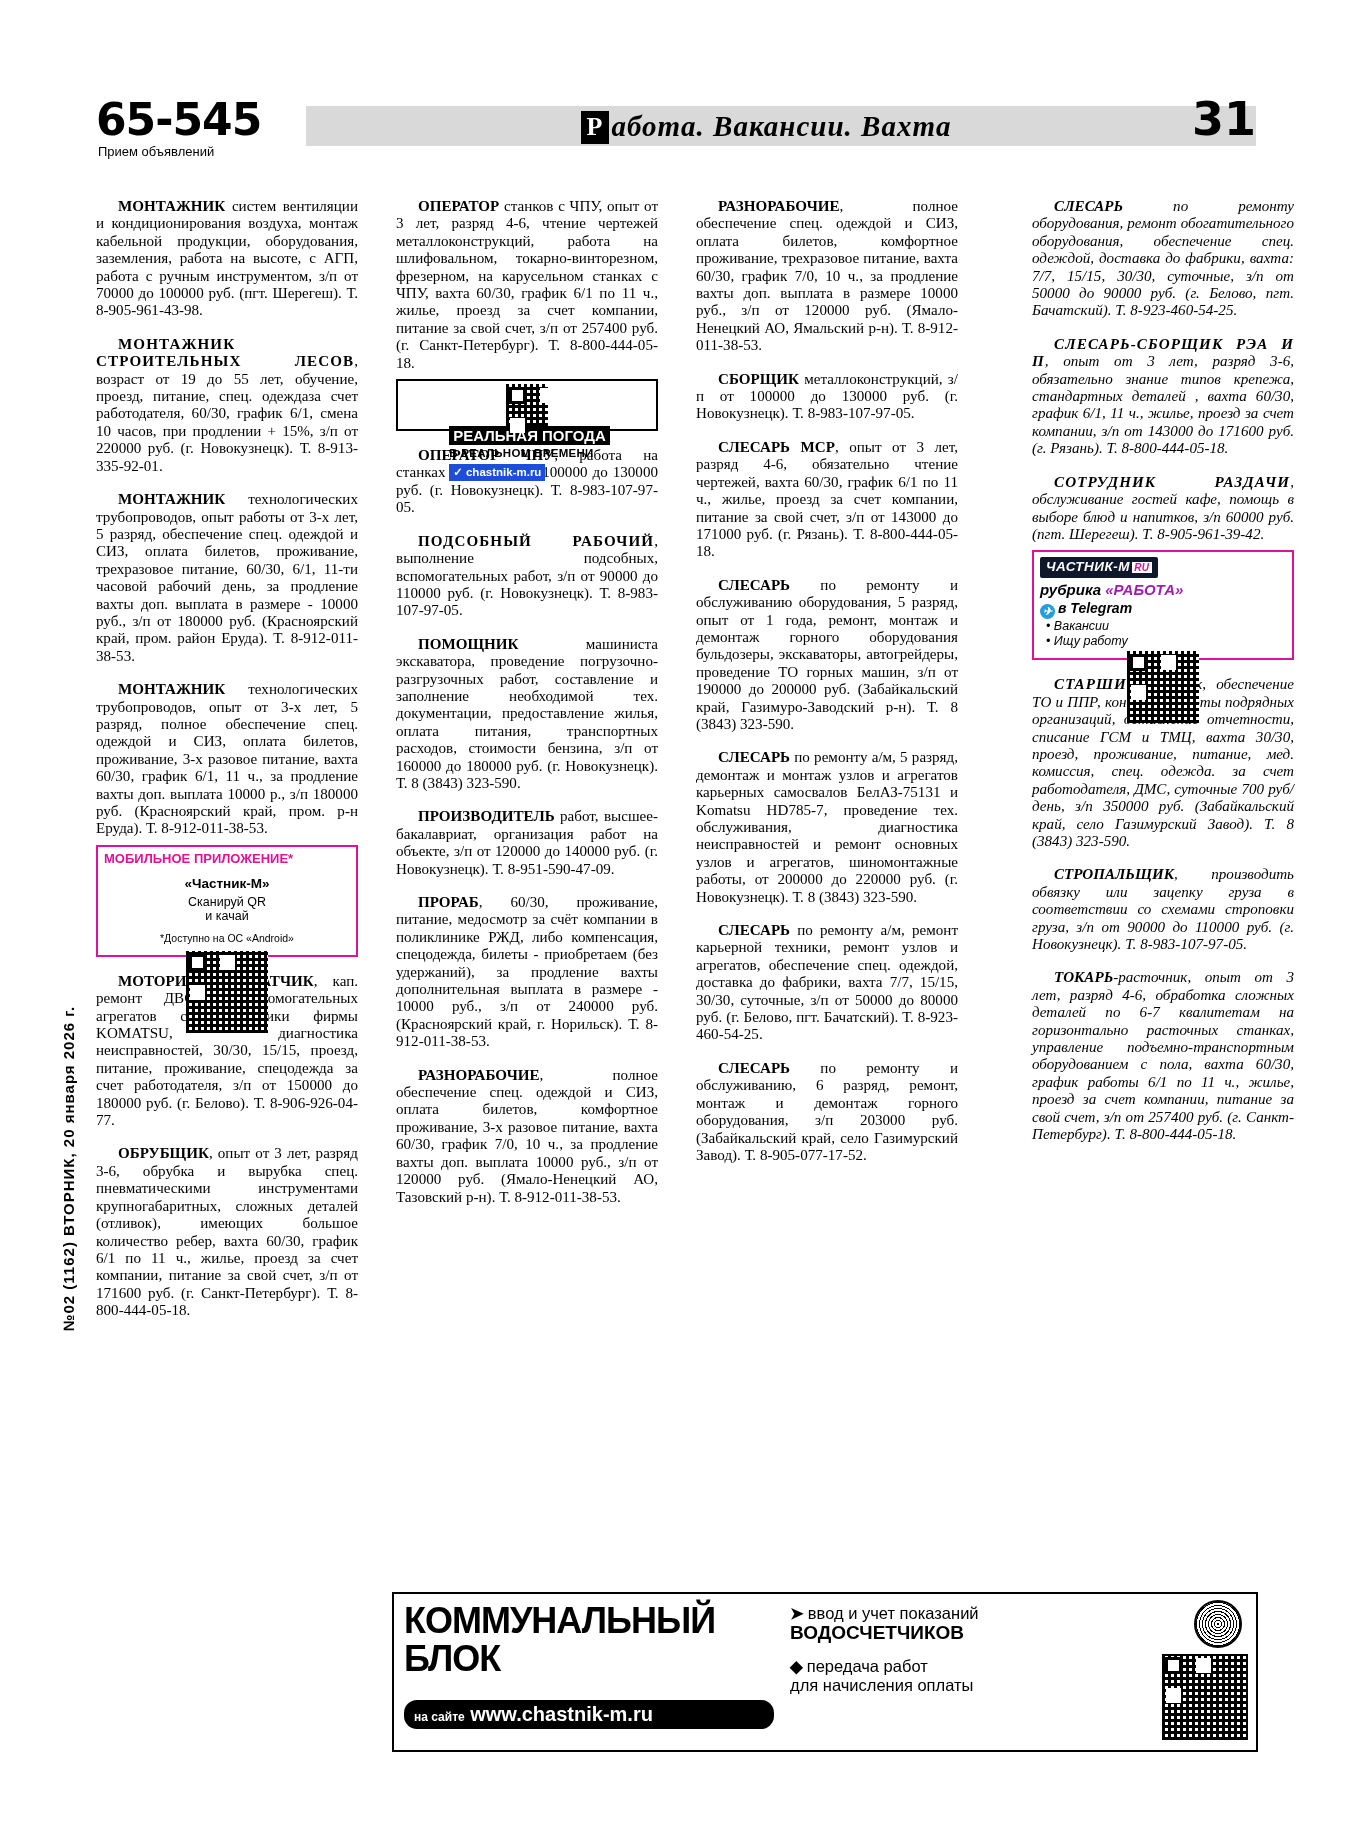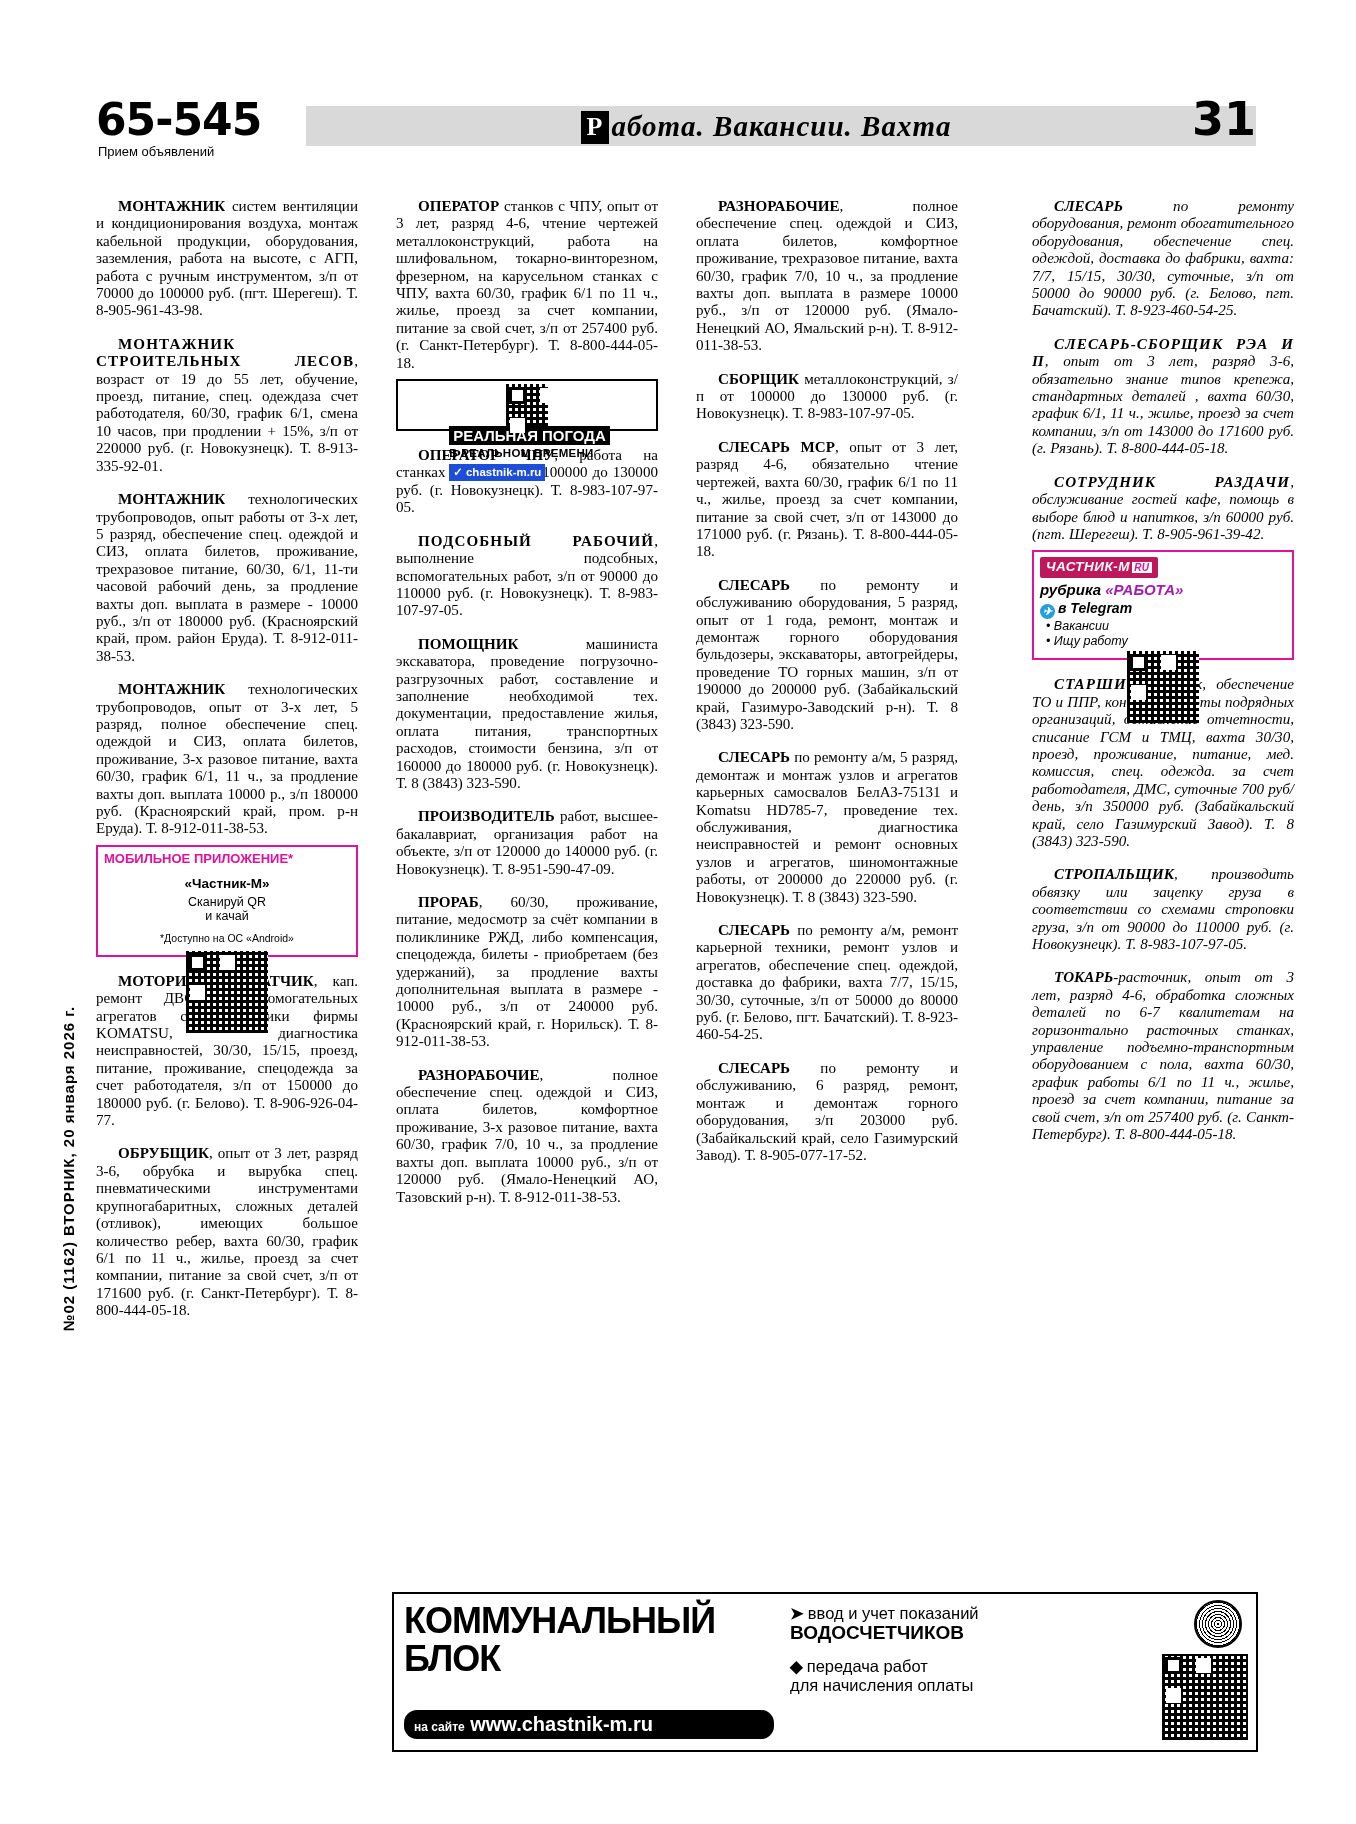--- a/index.html
+++ b/index.html
@@ -136,21 +136,21 @@
   .m-t3{font-size:12.5px;line-height:14px;margin-top:3px;}
   .m-t4{font-size:10.5px;margin-top:7px;}
   .mobile-right{flex:0 0 88px;display:flex;align-items:center;justify-content:center;}
   .mobile-right .qr{width:82px;height:82px;}
 
   .promo.telegram{
     height:110px;padding:5px 6px;display:flex;
   }
   .tg-left{flex:1;font-family:"Liberation Sans",sans-serif;}
   .tg-badge{
-    background:#be185d;color:#fff;font-weight:bold;font-size:13.5px;
+    background:#0f172a;color:#fff;font-weight:bold;font-size:13.5px;
     display:inline-block;padding:1px 6px;border-radius:2px;letter-spacing:.5px;
   }
   .tg-badge .ru{background:#fff;color:#e0119d;padding:0 2px;margin-left:2px;font-size:10px;}
   .tg-t1{font-weight:bold;font-size:15px;margin-top:3px;}
   .tg-t1 .pink{color:#a21caf;}
   .tg-t2{font-weight:bold;font-size:14px;margin-top:2px;}
   .tg-t2 .tgi{
     display:inline-block;width:15px;height:15px;border-radius:50%;
     background:#229ed9;color:#fff;text-align:center;line-height:15px;font-size:11px;
     margin-right:3px;vertical-align:-2px;
@@ -168,21 +168,21 @@
   .ban-left{flex:0 0 370px;position:relative;padding:8px 6px 6px 10px;}
   .ban-kom{
     font-family:"Liberation Sans",sans-serif;font-weight:bold;
     font-size:36px;letter-spacing:-1px;line-height:38px;
   }
   .ban-blok{
     font-family:"Liberation Sans",sans-serif;font-weight:bold;
     font-size:36px;letter-spacing:-1px;line-height:38px;
   }
   .ban-url{
-    position:absolute;left:10px;bottom:11px;right:6px;
+    position:absolute;left:10px;bottom:21px;right:6px;
     background:#000;color:#fff;border-radius:13px;
     font-family:"Liberation Sans",sans-serif;font-weight:bold;
     font-size:20px;padding:3px 10px;white-space:nowrap;
   }
   .ban-url .small{font-size:12px;}
   .ban-mid{flex:1;padding:10px 6px 6px 10px;font-family:"Liberation Sans",sans-serif;}
   .ban-row{font-size:16.5px;line-height:19px;}
   .ban-row b{font-size:19px;}
   .ban-row .mark{color:#000;font-weight:bold;margin-right:4px;}
   .ban-right{flex:0 0 120px;position:relative;}

